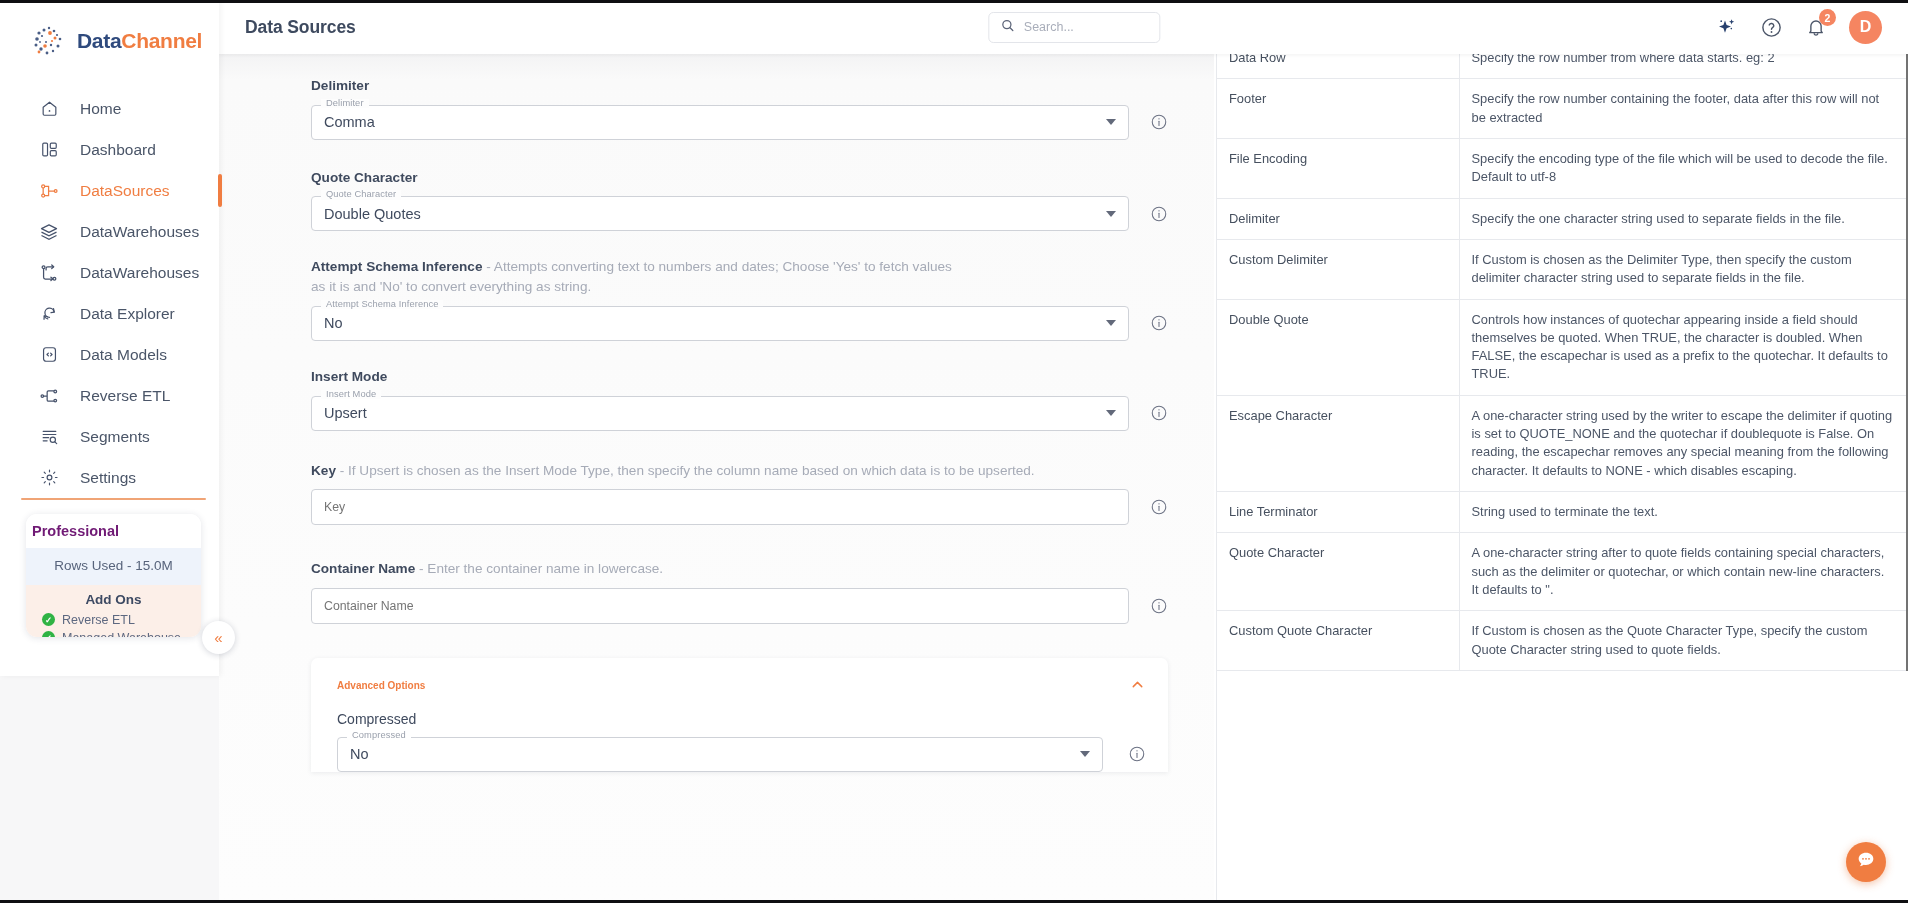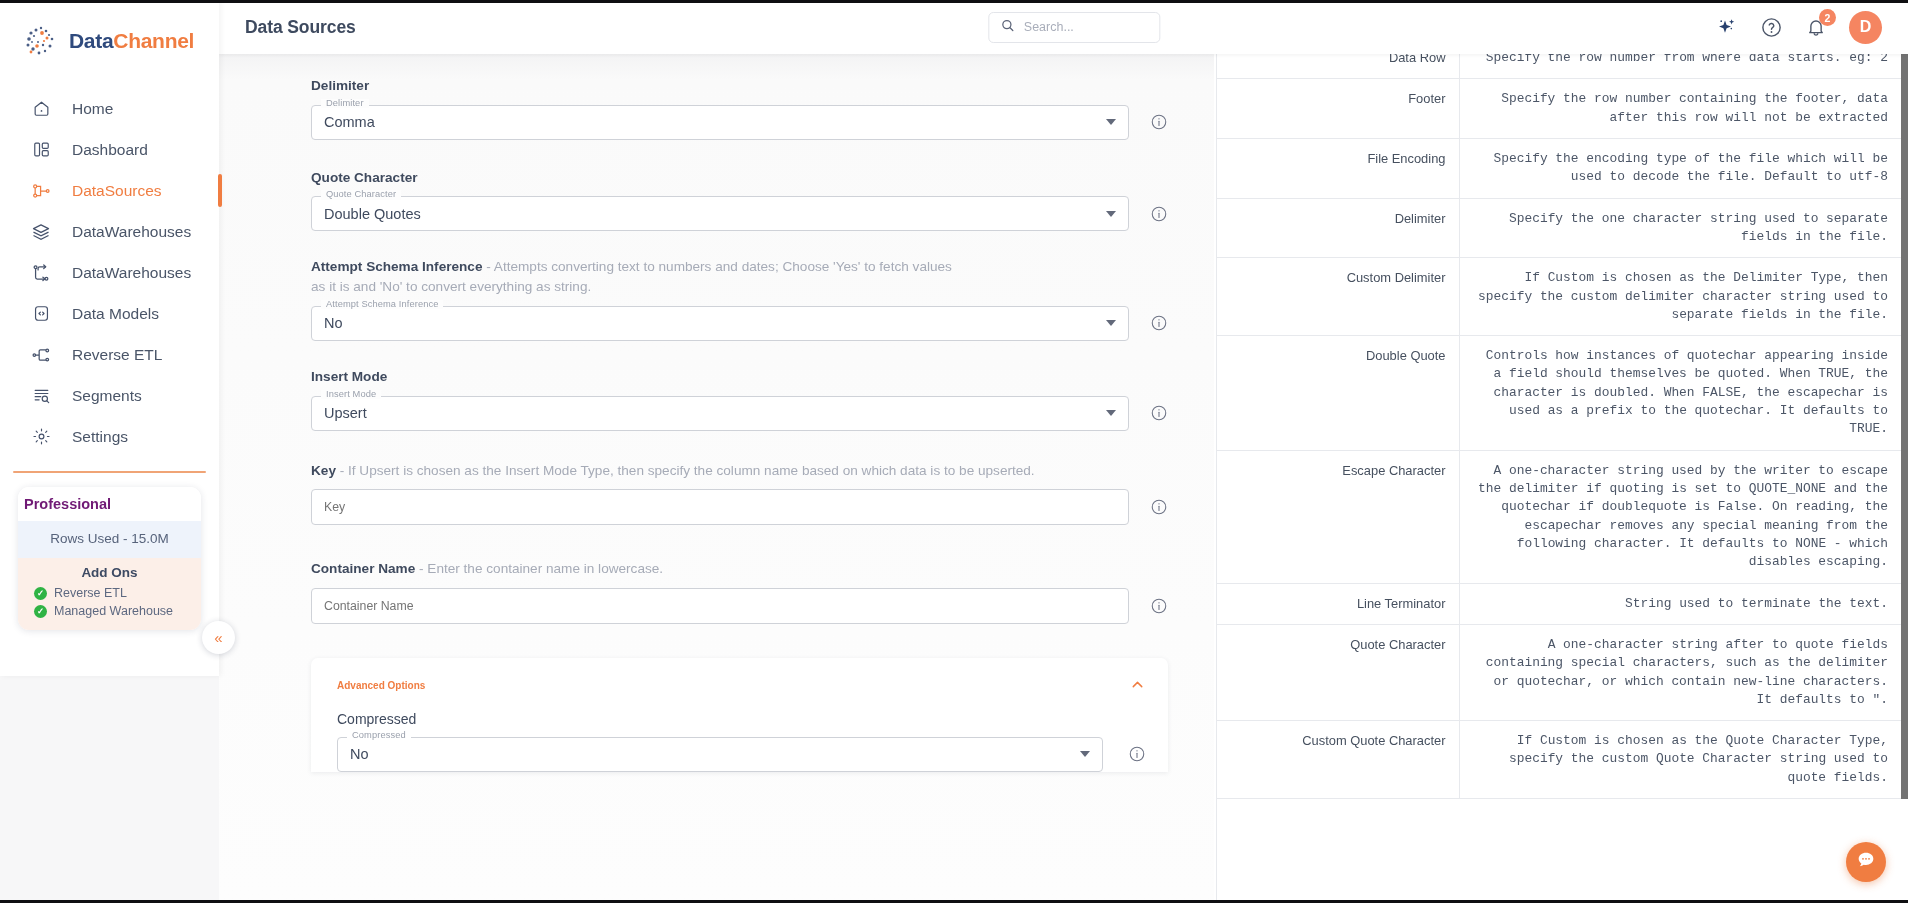--- a/index.html
+++ b/index.html
@@ -9,21 +9,21 @@
     font-family:"Liberation Sans",sans-serif;
     background:#ffffff;color:#3c4257;
     -webkit-font-smoothing:antialiased;
   }
   .app{position:relative;width:1908px;height:903px;display:flex;overflow:hidden;background:#f7f7f8;}
 
   
   .sidebar{
     position:relative;width:219px;min-width:219px;height:676px;background:#fff;
     display:flex;flex-direction:column;
-    box-shadow:2px 0 6px rgba(0,0,0,.05);z-index:30;
+    box-shadow:2px 0 6px rgba(0,0,0,.05);z-index:30;padding-left:8px;
   }
   .logo-row{display:flex;align-items:center;gap:9px;padding:22px 0 16px 22px;}
   .logo-mark{width:38px;height:38px;position:relative;flex:none;}
   .logo-text{font-size:21px;font-weight:700;letter-spacing:-.3px;white-space:nowrap;}
   .logo-text .a{color:#2f4a7d}
   .logo-text .b{color:#f07d41}
 
   .nav{margin-top:12px;display:flex;flex-direction:column;}
   .nav-item{
     position:relative;display:flex;align-items:center;gap:20px;
@@ -132,26 +132,26 @@
   .adv-body{padding:16px 22px 0 26px;}
   .adv-label{font-size:14px;color:#3f4a5e;margin-bottom:10px;}
   .adv-row{display:flex;align-items:center;gap:25px;}
 
   
   .table-col{
     flex:1;min-width:0;overflow:hidden;background:#fff;padding:0;position:relative;
   }
   table.ref{border-collapse:collapse;width:100%;table-layout:fixed;}
   table.ref col.c1{width:242px}
-  table.ref tr{border-bottom:1px solid #e7e9ed;text-align:right;}
+  table.ref tr{border-bottom:1px solid #e7e9ed;}
   table.ref td{
     padding:11px 13px 11px 12px;font-size:12.9px;line-height:1.42;color:#4c5667;
     vertical-align:top;border-right:1px solid #e7e9ed;
   }
-  table.ref td:last-child{border-right:7px solid #737373;font-family:Liberation Mono, monospace;}
+  table.ref td:last-child{border-right:2px solid #737373;}
   table.ref td.name{color:#46505f;}
   .tbl-wrap{border-left:1px solid #e7e9ed;margin-left:2px;height:903px;overflow:hidden;}
   .tbl-scroll{margin-top:-16px;}
 
   
   .chat-fab{
     position:absolute;right:22px;bottom:21px;width:40px;height:40px;border-radius:50%;
     background:#f07d41;display:flex;align-items:center;justify-content:center;
     box-shadow:0 2px 9px rgba(230,120,60,.45);cursor:pointer;z-index:50;color:#fff;
   }
@@ -255,20 +255,31 @@
               <circle cx="18.5" cy="19" r="1.7"></circle>
             <path d="M5.5 6.8v10.4a2 2 0 0 0 2 2h8.8" stroke-linecap="round"></path>
             <path d="M17.5 4.5h-7a2 2 0 0 0-2 2v1.8" stroke-linecap="round"></path>
             <path d="m15.3 2.4 2.3 2.1-2.3 2.1" stroke-linecap="round" stroke-linejoin="round"></path>
             <path d="m14.3 17 2.3 2-2.3 2.1" stroke-linecap="round" stroke-linejoin="round"></path>
           </svg>
         </span>
         <span>DataWarehouses</span>
       </a>
 
+      <a class="nav-item">
+        <span class="ico">
+          <svg width="20" height="20" viewBox="0 0 24 24" fill="none" stroke="currentColor" stroke-width="1.5">
+            <path d="M18 9.5a5.5 5.5 0 1 0-5.4 6.5" stroke-linecap="round"></path>
+            <path d="M17.4 5.6 18.4 9.8 14.4 10.4" stroke-linecap="round" stroke-linejoin="round"></path>
+            <path d="M6.3 14.4a5.5 5.5 0 0 0 4.2 3.4" stroke-linecap="round"></path>
+            <path d="m6 18.3 .3-4.1 3.9 1.1" stroke-linecap="round" stroke-linejoin="round"></path>
+          </svg>
+        </span>
+        <span>Data Explorer</span>
+      </a>
 
       <a class="nav-item">
         <span class="ico">
           <svg width="19" height="19" viewBox="0 0 24 24" fill="none" stroke="currentColor" stroke-width="1.5">
             <rect x="4.5" y="3.5" width="15" height="17" rx="3"></rect>
             <path d="m10.6 10.2-1.8 1.8 1.8 1.8M13.4 10.2l1.8 1.8-1.8 1.8" stroke-linecap="round" stroke-linejoin="round"></path>
           </svg>
         </span>
         <span>Data Models</span>
       </a>

